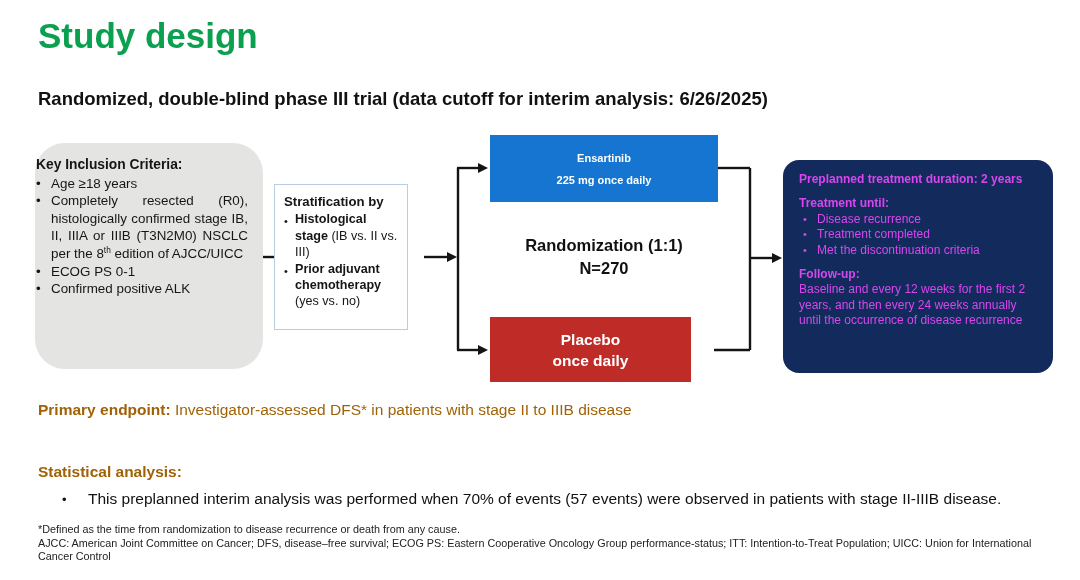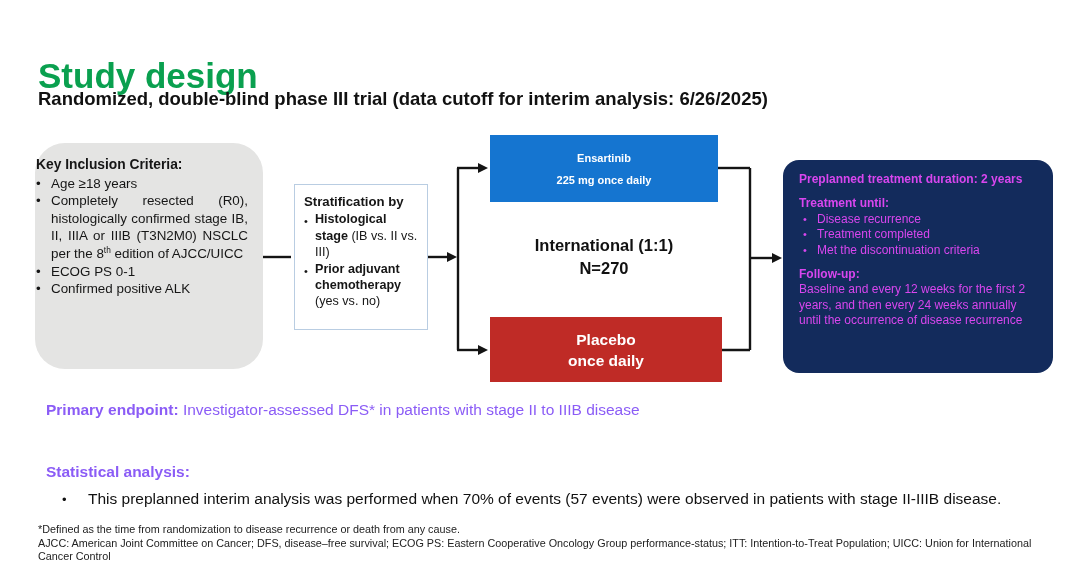--- a/index.html
+++ b/index.html
@@ -1,67 +1,67 @@
 <!DOCTYPE html>
 <html style="--title-green: #0aa04f; --ensartinib-blue: #1575d0; --placebo-red: #bf2b26; --followup-navy: #132b5c; --inclusion-gray: #e4e4e3; --strat-border: #b9cde2;"><head>
 <meta charset="utf-8">
 <style>
   html,body{margin:0;padding:0;background:#fff;}
   .slide{
     position:relative;width:1080px;height:580px;background:#ffffff;overflow:hidden;
     font-family:"Liberation Sans","DejaVu Sans",sans-serif;color:#1a1a1a;
   }
   .abs{position:absolute;}
-  .page-title{left:38px;top:16px;font-size:35px;font-weight:bold;color:var(--title-green,#0aa04f);letter-spacing:0px;margin-top:40px;}
+  .page-title{left:38px;top:16px;font-size:35px;font-weight:bold;color:var(--title-green,#0aa04f);letter-spacing:0px;}
   .subtitle{left:38px;top:88px;font-size:18.5px;font-weight:bold;color:#111;}
 
   
   .inclusion-box{
     left:35px;top:143px;width:228px;height:226px;box-sizing:border-box;
     background:var(--inclusion-gray,#e4e4e3);border-radius:30px;padding:13px 15px 10px 1px;
     font-size:13.4px;line-height:17.6px;color:#161616;
   }
   .inclusion-box .hd{font-weight:bold;font-size:13.8px;margin-bottom:1px;}
   .jbullet{display:flex;}
   .jbullet::before{content:"\2022";flex:none;width:15px;}
   .jbullet .jt{flex:1;text-align:justify;}
   sup{vertical-align:super;font-size:0.62em;line-height:0;}
 
   
   .strat-box{
-    left:294px;top:184px;width:134px;height:146px;box-sizing:border-box;
+    left:274px;top:184px;width:134px;height:146px;box-sizing:border-box;
     background:#fff;border:1.5px solid var(--strat-border,#b9cde2);
     padding:9px 6px 8px 9px;font-size:12.6px;line-height:16.4px;color:#161616;
   }
   .strat-box .hd{font-weight:bold;font-size:13.2px;margin-bottom:1px;}
   .sbullet{display:flex;}
   .sbullet::before{content:"\2022";flex:none;width:11px;font-size:11px;padding-top:2px;}
   .sbullet .st{flex:1;}
 
   
   .arm-box{display:flex;flex-direction:column;align-items:center;justify-content:center;
     color:#fff;font-weight:bold;text-align:center;box-sizing:border-box;}
   .ensartinib-box{left:490px;top:135px;width:228px;height:67px;background:var(--ensartinib-blue,#1575d0);font-size:11px;line-height:22px;}
-  .placebo-box{left:490px;top:317px;width:232px;height:65px;background:var(--placebo-red,#bf2b26);font-size:15.5px;line-height:21px;}
+  .placebo-box{left:490px;top:317px;width:201px;height:65px;background:var(--placebo-red,#bf2b26);font-size:15.5px;line-height:21px;}
   .randomization{left:490px;top:234px;width:228px;text-align:center;font-weight:bold;font-size:16.5px;line-height:23px;color:#111;}
 
   
   .followup-box{
     left:783px;top:160px;width:270px;height:213px;box-sizing:border-box;
     background:var(--followup-navy,#132b5c);border-radius:16px;color:#d946ef;
     padding:12px 15px 10px 16px;font-size:12px;line-height:15.4px;
   }
   .followup-box .bhd{font-weight:bold;white-space:nowrap;}
   .followup-box .gap{height:9px;}
   .nbullet{display:flex;}
   .nbullet::before{content:"\2022";flex:none;width:14px;padding-left:4px;font-size:11px;}
   .nbullet .nt{flex:1;}
 
   
-  .ep{left:46px;font-size:15.5px;color:#8b5cf6;white-space:nowrap;}
+  .ep{left:38px;font-size:15.5px;color:#a16207;white-space:nowrap;}
   .ep b{font-weight:bold;}
   .ep-bullet{left:62px;display:flex;font-size:15.5px;color:#111;white-space:nowrap;}
   .ep-bullet::before{content:"\2022";flex:none;width:26px;text-align:left;font-size:13px;padding-top:2px;}
 
   
   .footnotes{left:38px;top:523px;width:1005px;font-size:10.8px;line-height:13.6px;color:#222;}
 
   svg.connectors{position:absolute;left:0;top:0;pointer-events:none;}
 </style>
 </head>
@@ -117,21 +117,21 @@
       <span class="st"><b>Prior adjuvant chemotherapy</b><span> (yes vs. no)</span></span>
     </div>
   </div>
 
   <div class="abs arm-box ensartinib-box">
     <div>Ensartinib</div>
     <div>225 mg once daily</div>
   </div>
 
   <div class="abs randomization">
-    <div>International (1:1)</div>
+    <div>Randomization (1:1)</div>
     <div>N=270</div>
   </div>
 
   <div class="abs arm-box placebo-box">
     <div>Placebo</div>
     <div>once daily</div>
   </div>
 
   <div class="abs followup-box">
     <div class="bhd">Preplanned treatment duration: 2 years</div>

